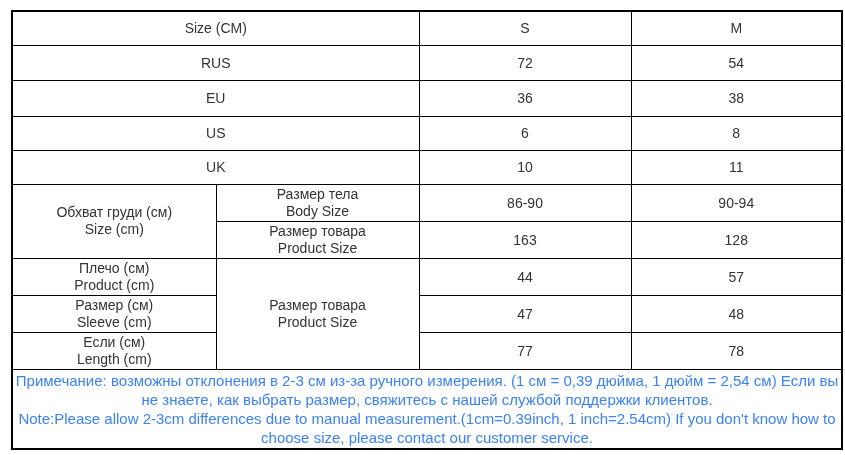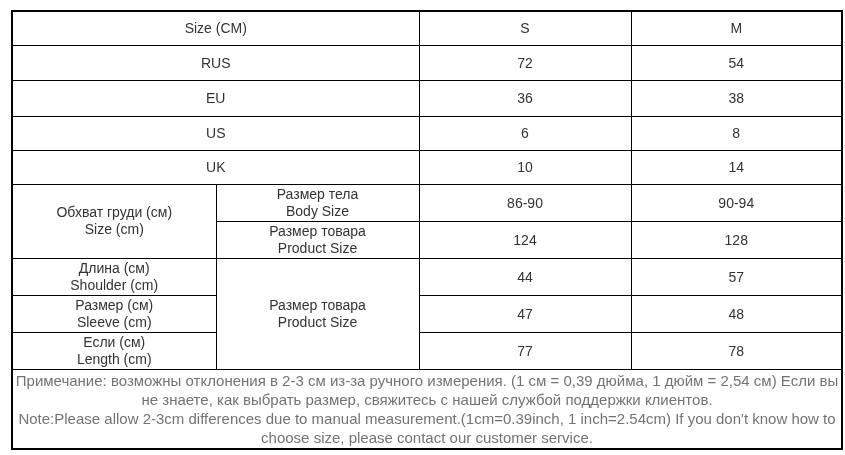--- a/index.html
+++ b/index.html
@@ -48,21 +48,21 @@
   td.note-cell {
     text-align: left;
     vertical-align: top;
     padding: 3px 4px 4px 3px;
     height: 80px;
   }
   .note-line {
     margin: 0;
     font-size: 15px;
     line-height: 19px;
-    color: #737373;
+    color: #3b82f6;
   }
   .note-ru { word-break: break-all; }
   .two-line div { line-height: 17px; }
 </style>
 </head>
 <body>
 
 <div class="chart-wrap">
   <table class="size-chart">
     <colgroup>
@@ -88,46 +88,46 @@
         <td>38</td>
       </tr>
       <tr class="r-us">
         <td colspan="2">US</td>
         <td>6</td>
         <td>8</td>
       </tr>
       <tr class="r-uk">
         <td colspan="2">UK</td>
         <td>10</td>
-        <td>14</td>
+        <td>11</td>
       </tr>
       <tr class="r-bodysize">
         <td rowspan="2" class="two-line">
           <div>Обхват груди (см)</div>
           <div>Size (cm)</div>
         </td>
         <td class="two-line">
           <div>Размер тела</div>
           <div>Body Size</div>
         </td>
         <td>86-90</td>
         <td>90-94</td>
       </tr>
       <tr class="r-bustprod">
         <td class="two-line">
           <div>Размер товара</div>
           <div>Product Size</div>
         </td>
-        <td>124</td>
+        <td>163</td>
         <td>128</td>
       </tr>
       <tr class="r-shoulder">
         <td class="two-line">
-          <div>Длина (см)</div>
-          <div>Shoulder (cm)</div>
+          <div>Плечо (см)</div>
+          <div>Product (cm)</div>
         </td>
         <td rowspan="3" class="two-line">
           <div>Размер товара</div>
           <div>Product Size</div>
         </td>
         <td>44</td>
         <td>57</td>
       </tr>
       <tr class="r-sleeve">
         <td class="two-line">

